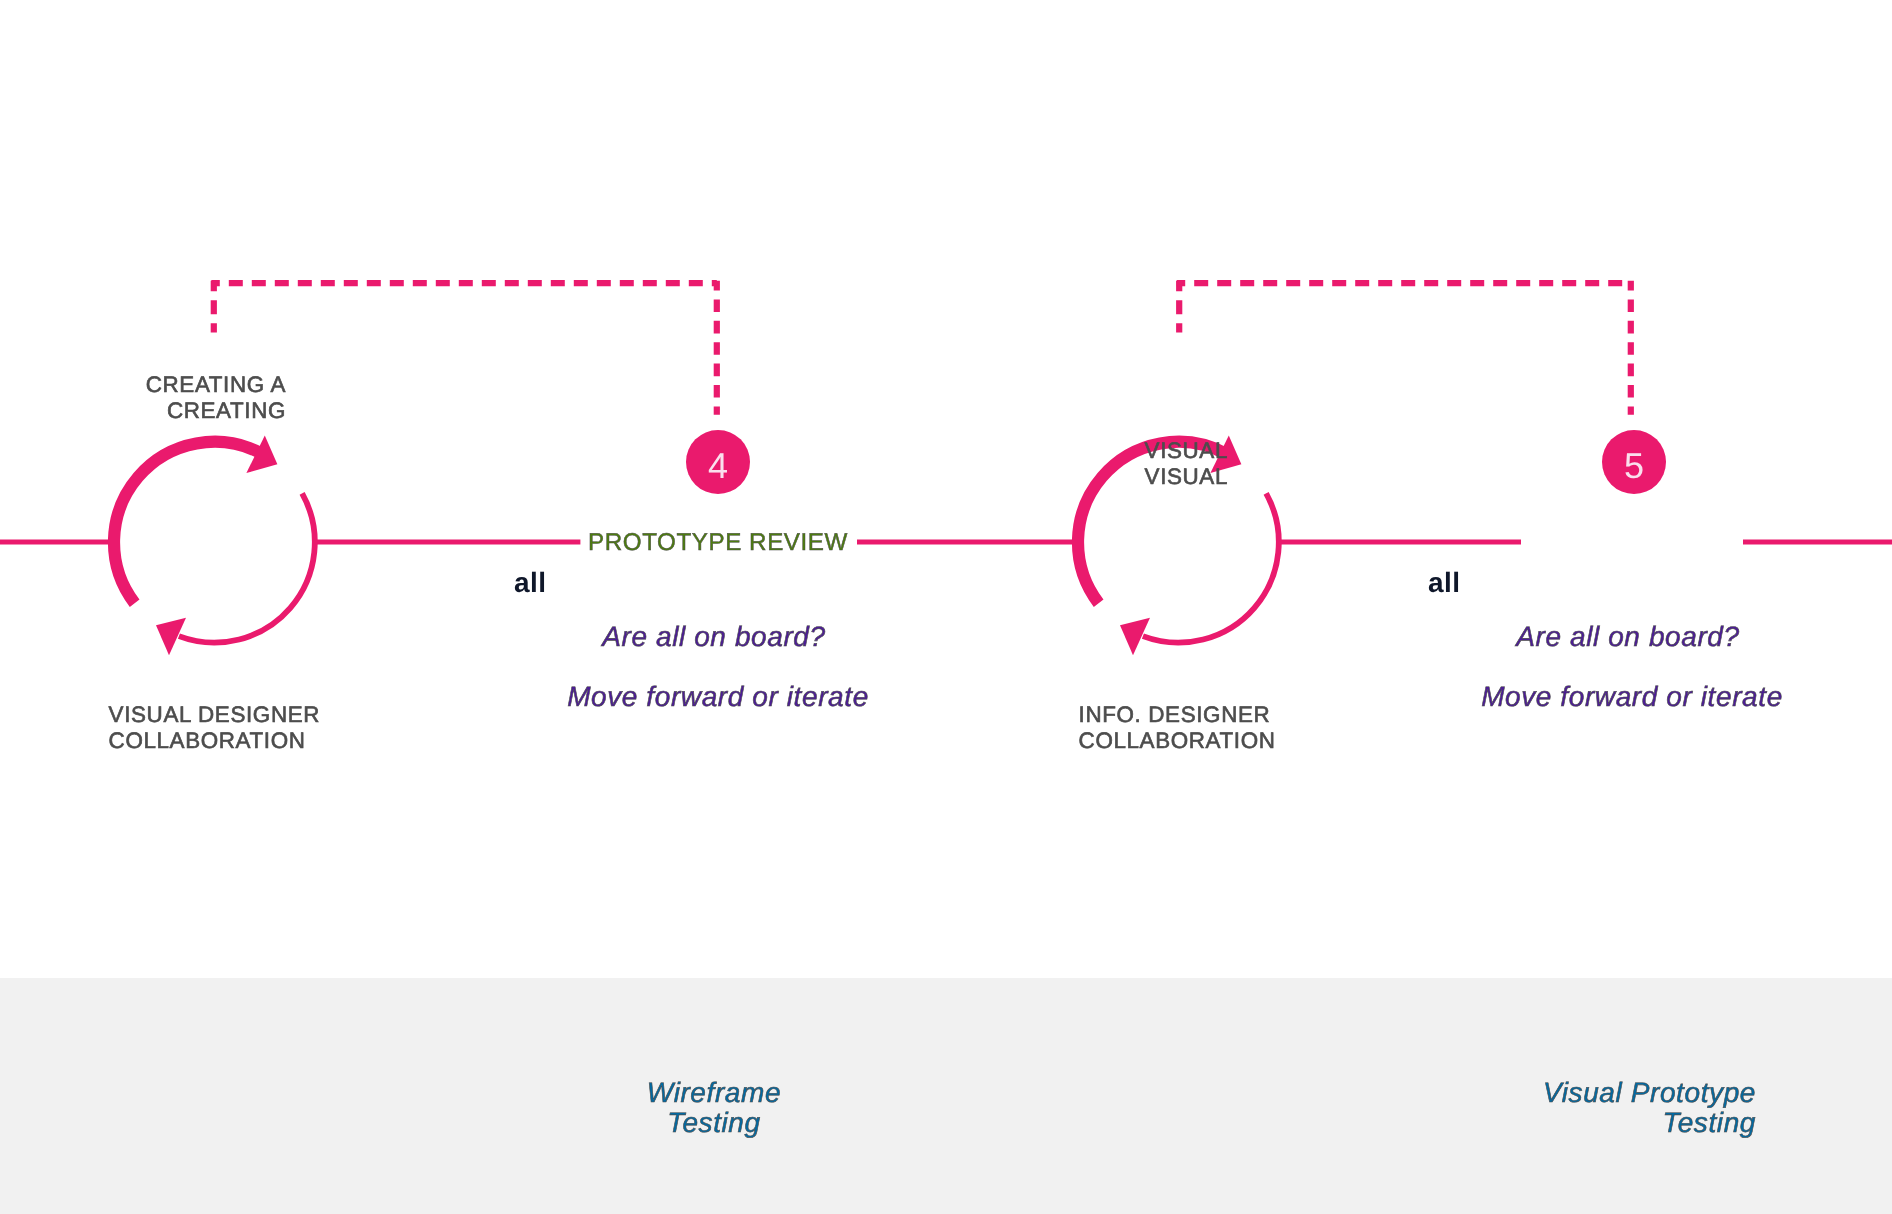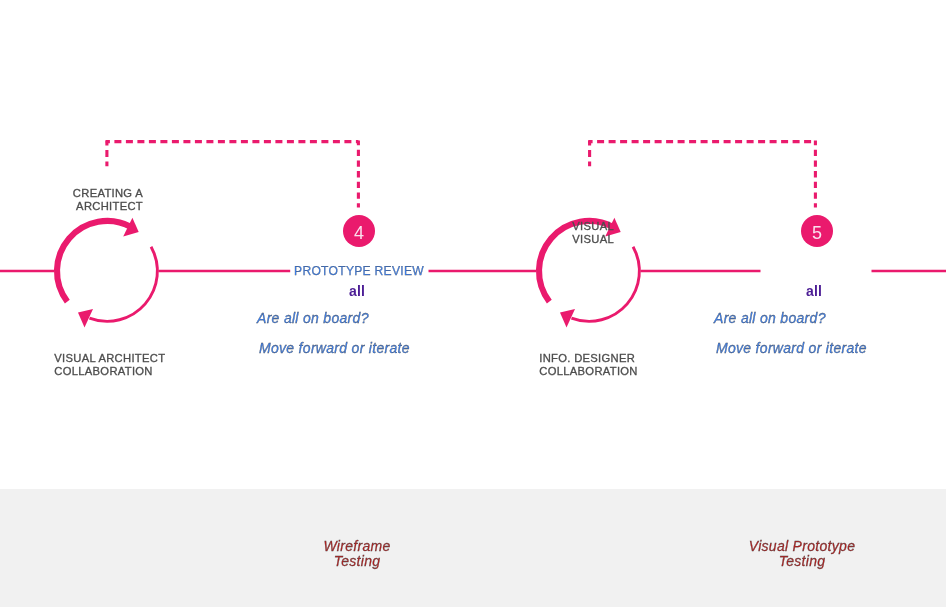--- a/index.html
+++ b/index.html
@@ -8,28 +8,28 @@
        font-family:"Liberation Sans",sans-serif;position:relative;
        -webkit-font-smoothing:antialiased;}
   .stage{position:absolute;left:0;top:0;width:946px;height:434px;will-change:transform;text-decoration:underline;}
   .footer-band{position:absolute;left:0;top:489px;width:946px;height:118px;background:#f1f1f1;}
   svg.art{position:absolute;left:0;top:0;width:946px;height:607px;overflow:visible;}
   .lbl{position:absolute;color:#4d4d4d;}
   .stagename{font-size:11.2px;letter-spacing:0.32px;line-height:13.15px;text-align:right;
              -webkit-text-stroke:0.32px #4d4d4d;}
   .collab{font-size:11.2px;letter-spacing:0.32px;line-height:13.4px;text-align:left;
           -webkit-text-stroke:0.32px #4d4d4d;}
-  .review{font-size:12.1px;letter-spacing:0.28px;color:#3b82f6;text-align:center;
+  .review{font-size:12.1px;letter-spacing:0.28px;color:#4d7c0f;text-align:center;
           -webkit-text-stroke:0.25px #4f4f4f;}
-  .allw{font-size:14px;font-weight:bold;color:#4c1d95;text-align:center;letter-spacing:.2px;}
-  .q{font-size:14px;font-style:italic;color:#3b82f6;text-align:left;letter-spacing:.3px;
+  .allw{font-size:14px;font-weight:bold;color:#0f172a;letter-spacing:.2px;}
+  .q{font-size:14px;font-style:italic;color:#4c1d95;text-align:center;letter-spacing:.3px;
      -webkit-text-stroke:0.3px #4d4d4d;}
   .badge{position:absolute;width:32px;height:32px;border-radius:50%;background:#ea1a6d;
          color:#fae0ed;font-size:18px;line-height:36px;text-align:center;font-weight:400;}
-  .ftxt{position:absolute;font-size:14px;font-style:italic;color:#b91c1c;
+  .ftxt{position:absolute;font-size:14px;font-style:italic;color:#0369a1;
         text-align:center;line-height:14.8px;letter-spacing:.3px;
         -webkit-text-stroke:0.3px #4d4d4d;}
 </style>
 </head>
 <body style="background: rgb(255, 255, 255);">
 
 <div class="stage">
   <div class="footer-band" style="background: rgb(241, 241, 241);"></div>
 
   <svg class="art" viewBox="0 0 946 607">
@@ -60,31 +60,31 @@
         <path d="M105.7 141.6 H358.4" stroke-dasharray="7.0 4.5" stroke-dashoffset="2.8"></path>
         <path d="M358.4 140.4 V207.4" stroke-dasharray="6.3 4.4" stroke-dashoffset="1.4"></path>
       </g>
     <g id="conn1" stroke="#ea1a6d" stroke-width="3.1" fill="none" stroke-linecap="butt">
         <path d="M589.6 166.3 V140.4" stroke-dasharray="7.0 4.5" stroke-dashoffset="2.3"></path>
         <path d="M588.4 141.6 H815.4" stroke-dasharray="7.0 4.5" stroke-dashoffset="2.8"></path>
         <path d="M815.4 140.4 V207.4" stroke-dasharray="6.3 4.4" stroke-dashoffset="1.4"></path>
       </g>
   </svg>
 
-  <div class="lbl stagename" style="left:22px;top:186.5px;width:121px;"><span>CREATING A</span><br><span>ARCHITECT</span></div>
-  <div class="lbl collab" style="left:54.3px;top:351.8px;width:180px;"><span>VISUAL ARCHITECT</span><br><span>COLLABORATION</span></div>
+  <div class="lbl stagename" style="left:22px;top:186.5px;width:121px;"><span>CREATING A</span><br><span>CREATING</span></div>
+  <div class="lbl collab" style="left:54.3px;top:351.8px;width:180px;"><span>VISUAL DESIGNER</span><br><span>COLLABORATION</span></div>
 
   <div class="lbl stagename" style="left:493px;top:180.2px;width:121px;margin-top:40px;"><span>VISUAL</span><br><span>VISUAL</span></div>
   <div class="lbl collab" style="left:539.3px;top:351.8px;width:180px;"><span>INFO. DESIGNER</span><br><span>COLLABORATION</span></div>
 
   <div class="badge" style="left: 343px; top: 215px; background: rgb(234, 26, 109); color: rgb(250, 224, 237);"><span>4</span></div>
   <div class="lbl review" style="left:259px;top:264px;width:200px;">PROTOTYPE REVIEW</div>
   <div class="lbl allw" style="left:257px;top:283px;width:200px;">all</div>
   <div class="lbl q" style="left:257px;top:310px;width:200px;">Are all on board?</div>
   <div class="lbl q" style="left:259px;top:340px;width:200px;">Move forward or iterate</div>
   <div class="ftxt" style="left:257px;top:538.8px;width:200px;"><span>Wireframe</span><br><span>Testing</span></div>
 
   <div class="badge" style="left: 801px; top: 215px; background: rgb(234, 26, 109); color: rgb(250, 224, 237);"><span>5</span></div>
   <div class="lbl allw" style="left:714px;top:283px;width:200px;">all</div>
   <div class="lbl q" style="left:714px;top:310px;width:200px;">Are all on board?</div>
   <div class="lbl q" style="left:716px;top:340px;width:200px;">Move forward or iterate</div>
-  <div class="ftxt" style="left:702px;top:538.8px;width:200px;"><span>Visual Prototype</span><br><span>Testing</span></div>
+  <div class="ftxt" style="left:678px;top:538.8px;width:200px;text-align:right;"><span>Visual Prototype</span><br><span>Testing</span></div>
 </div>
 
 </body></html>

